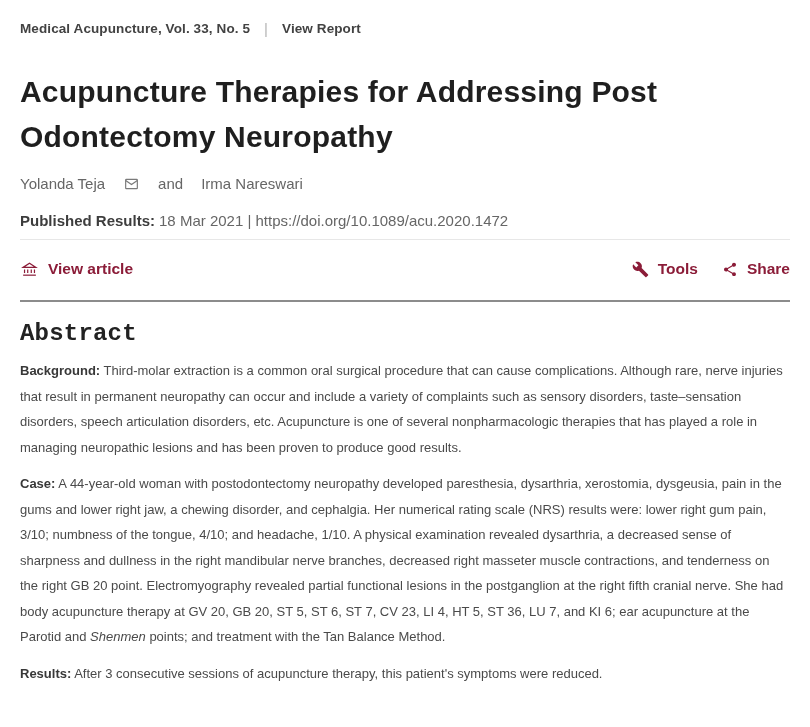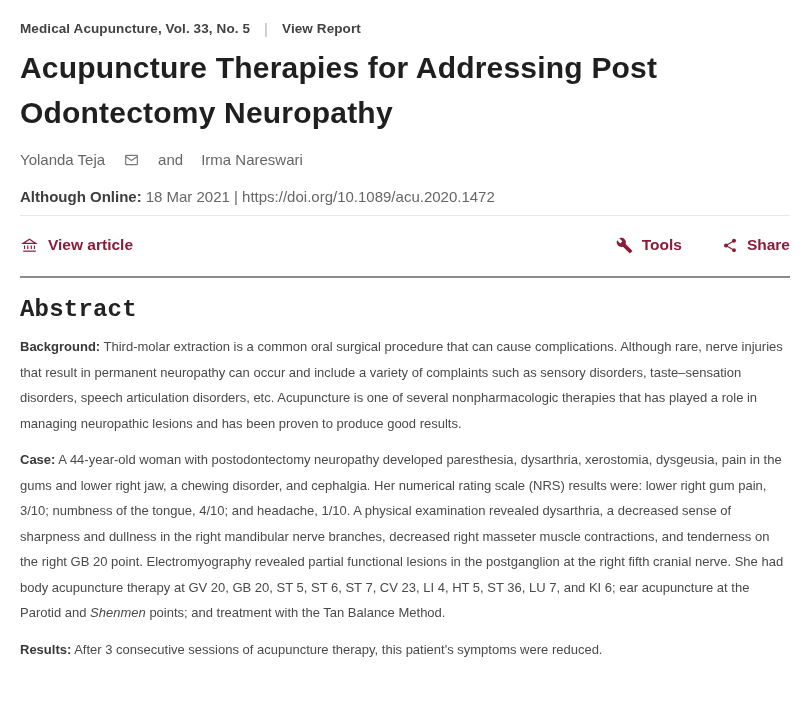--- a/index.html
+++ b/index.html
@@ -22,21 +22,21 @@
 
   
   .meta-line{
     font-size:13.5px;font-weight:bold;color:#424242;
     display:flex;align-items:center;gap:14px;letter-spacing:.1px;
   }
   .meta-sep{color:#b5b5b5;font-weight:normal;font-size:15px;}
 
   
   .article-title{
-    margin-top:8px;max-width:710px;
+    margin-top:32px;max-width:710px;
     font-size:30px;line-height:45px;font-weight:bold;
     color:var(--title-color);letter-spacing:.2px;
   }
 
   
   .authors{
     margin-top:16px;font-size:15px;color:var(--muted-color);
     display:flex;align-items:center;gap:18px;
   }
   .mail-icon{display:inline-flex;align-items:center;color:#7a7a7a;cursor:pointer;}
@@ -51,21 +51,21 @@
   
   .toolbar{
     display:flex;align-items:center;justify-content:space-between;
     padding:20px 0 22px 0;
   }
   .tb-item{
     display:inline-flex;align-items:center;gap:9px;
     color:var(--accent);font-weight:bold;font-size:15.5px;
     cursor:pointer;text-decoration:none;
   }
-  .tb-right{display:flex;align-items:center;gap:40px;}
+  .tb-right{display:flex;align-items:center;gap:24px;}
   .tb-item svg{display:block;}
 
   
   .abstract-heading{
     margin-top:18px;font-size:24px;font-weight:bold;color:#222222;
     letter-spacing:.2px;
     font-family:Liberation Mono, monospace;
   }
   .abs-para{
     margin-top:11px;font-size:13px;line-height:25.5px;
@@ -93,21 +93,21 @@
       <svg width="17" height="14" viewBox="0 0 24 24" fill="none" stroke="currentColor" stroke-width="2">
         <rect x="2" y="4" width="20" height="16" rx="1"></rect>
         <path d="M2 6l10 7 10-7"></path>
       </svg>
     </span>
     <span>and</span>
     <span>Irma Nareswari</span>
   </div>
 
   <div class="published">
-    <span class="lbl">Although Online:</span><span>18 Mar 2021 | https://doi.org/10.1089/acu.2020.1472</span>
+    <span class="lbl">Published Results:</span><span>18 Mar 2021 | https://doi.org/10.1089/acu.2020.1472</span>
   </div>
 
   <hr class="hr-light">
 
   <div class="toolbar">
     <a class="tb-item">
       <span>
         <svg width="19" height="17" viewBox="0 0 24 24" fill="none" stroke="currentColor" stroke-width="1.7">
           <path d="M3 9l9-6 9 6z"></path>
           <line x1="5" y1="12" x2="5" y2="17"></line>

